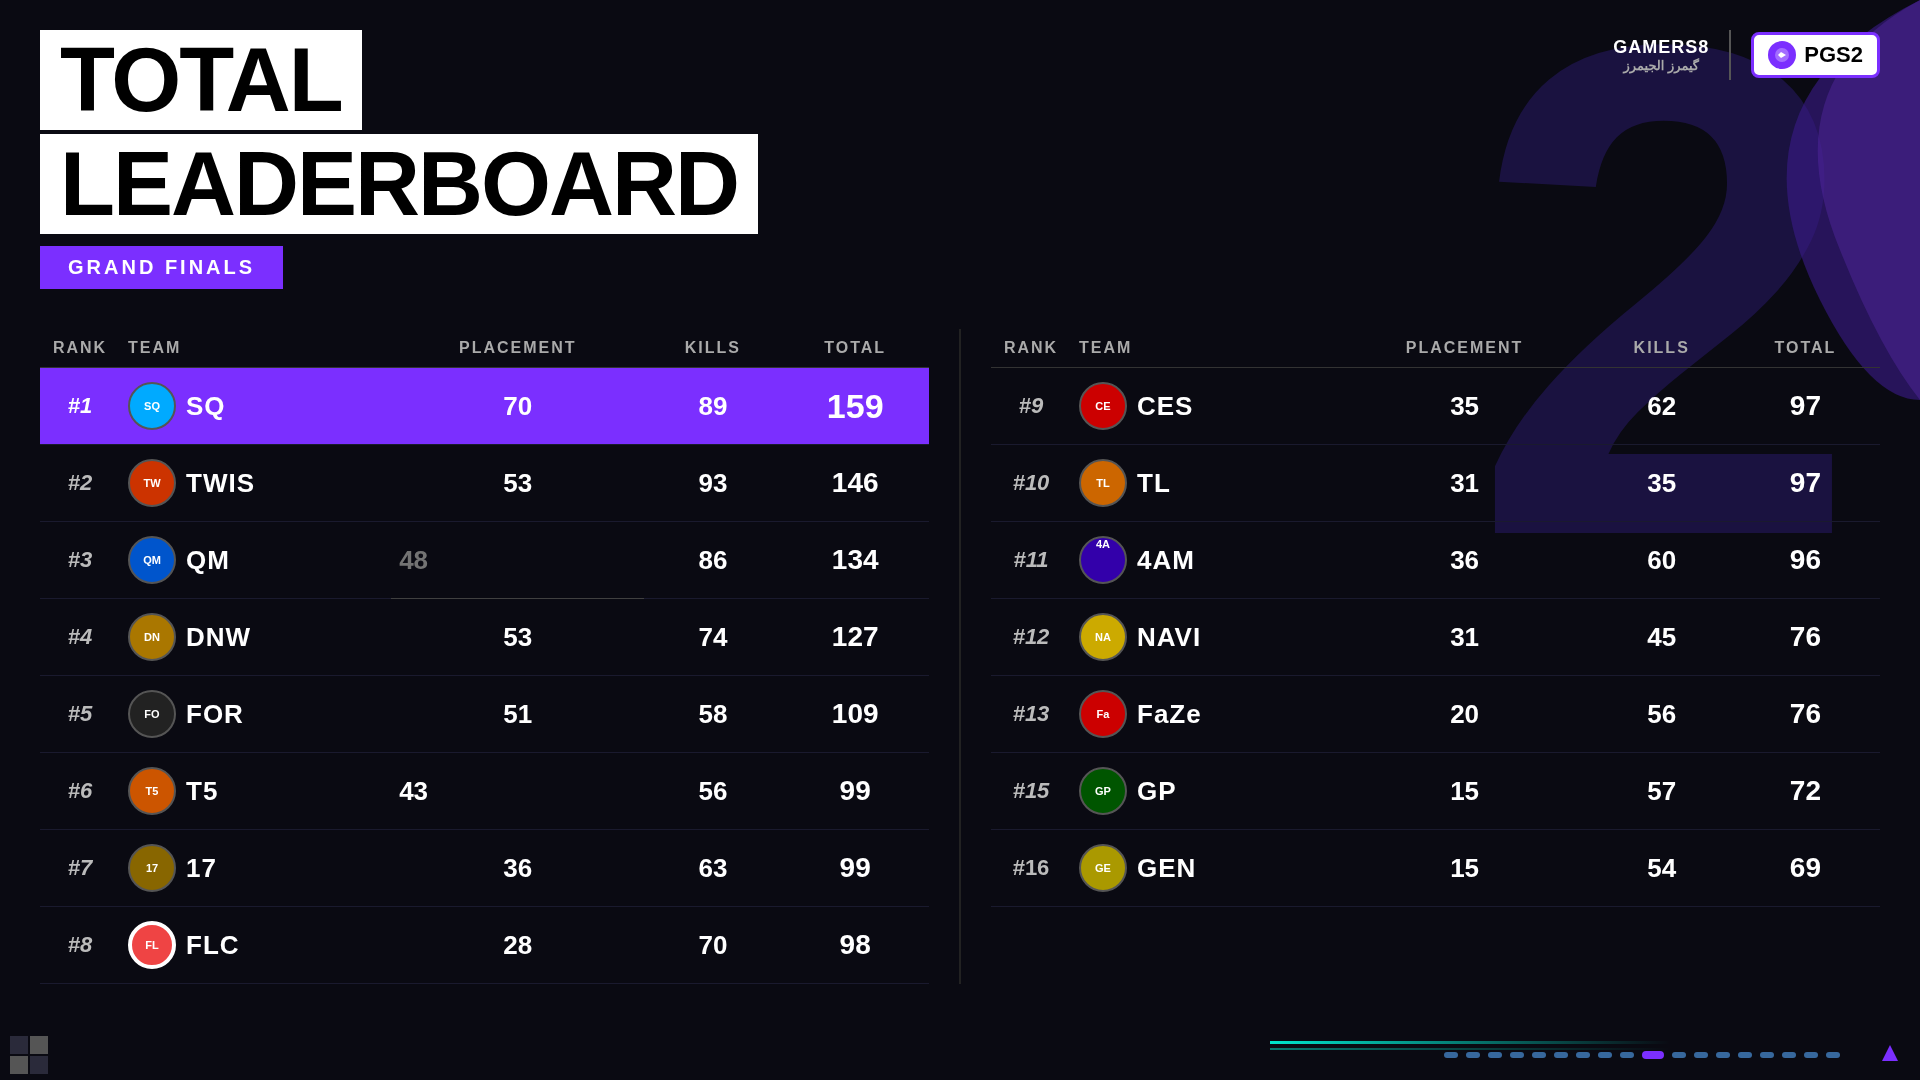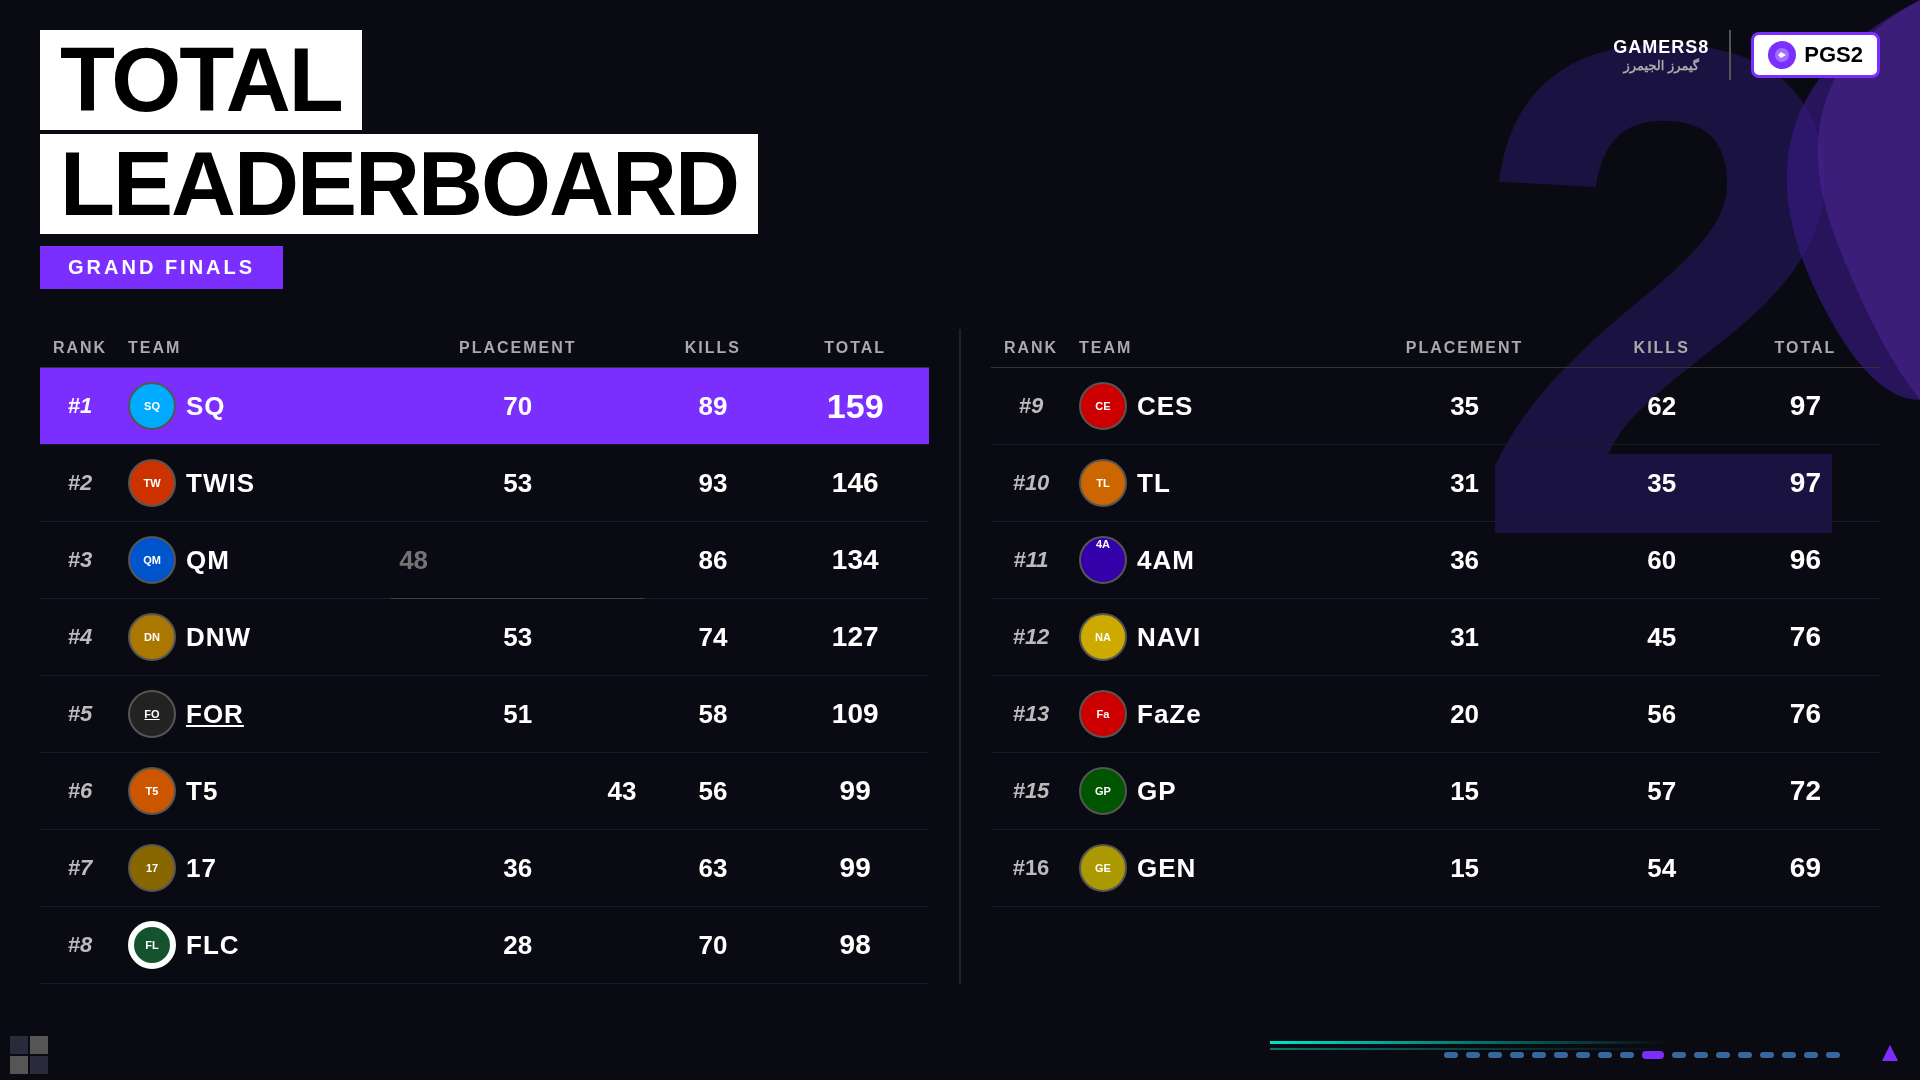--- a/index.html
+++ b/index.html
@@ -245,21 +245,21 @@
   </div>
         <span style="color:#fff;font-size:26px;font-weight:900;letter-spacing:1px;">DNW</span>
       </div>
     </td>
     <td style="text-align:center;padding:14px 8px;font-size:26px;font-weight:700;color:#fff;border-bottom:1px solid #1a1a2e;">53</td>
     <td style="text-align:center;padding:14px 8px;font-size:26px;font-weight:700;color:#fff;border-bottom:1px solid #1a1a2e;">74</td>
     <td style="text-align:center;padding:14px 8px;font-size:28px;font-weight:900;color:#fff;border-bottom:1px solid #1a1a2e;">127</td>
   </tr>
             <tr>
     <td style="text-align:center;padding:14px 8px;font-size:22px;font-weight:700;color:#bbb;font-style:italic;border-bottom:1px solid #1a1a2e;">#5</td>
-    <td style="text-align:left;padding:14px 8px;border-bottom:1px solid #1a1a2e;text-decoration:underline;">
+    <td style="text-align:left;padding:14px 8px;border-bottom:1px solid #1a1a2e;">
       <div style="display:flex;align-items:center;">
         <div style="width:48px;height:48px;border-radius:50%;background:#222;display:inline-flex;align-items:center;justify-content:center;margin-right:10px;flex-shrink:0;border:2px solid #555;">
     <span style="color:#fff;font-size:11px;font-weight:900;">FO</span>
   </div>
         <span style="color:#fff;font-size:26px;font-weight:900;letter-spacing:1px;">FOR</span>
       </div>
     </td>
     <td style="text-align:center;padding:14px 8px;font-size:26px;font-weight:700;color:#fff;border-bottom:1px solid #1a1a2e;">51</td>
     <td style="text-align:center;padding:14px 8px;font-size:26px;font-weight:700;color:#fff;border-bottom:1px solid #1a1a2e;">58</td>
     <td style="text-align:center;padding:14px 8px;font-size:28px;font-weight:900;color:#fff;border-bottom:1px solid #1a1a2e;">109</td>
@@ -267,21 +267,21 @@
             <tr>
     <td style="text-align:center;padding:14px 8px;font-size:22px;font-weight:700;color:#bbb;font-style:italic;border-bottom:1px solid #1a1a2e;">#6</td>
     <td style="text-align:left;padding:14px 8px;border-bottom:1px solid #1a1a2e;">
       <div style="display:flex;align-items:center;">
         <div style="width:48px;height:48px;border-radius:50%;background:#cc5500;display:inline-flex;align-items:center;justify-content:center;margin-right:10px;flex-shrink:0;border:2px solid #555;">
     <span style="color:#fff;font-size:11px;font-weight:900;">T5</span>
   </div>
         <span style="color:#fff;font-size:26px;font-weight:900;letter-spacing:1px;">T5</span>
       </div>
     </td>
-    <td style="text-align:right;padding:14px 8px;font-size:26px;font-weight:700;color:#fff;border-bottom:1px solid #1a1a2e;">43</td>
+    <td style="text-align:left;padding:14px 8px;font-size:26px;font-weight:700;color:#fff;border-bottom:1px solid #1a1a2e;">43</td>
     <td style="text-align:center;padding:14px 8px;font-size:26px;font-weight:700;color:#fff;border-bottom:1px solid #1a1a2e;">56</td>
     <td style="text-align:center;padding:14px 8px;font-size:28px;font-weight:900;color:#fff;border-bottom:1px solid #1a1a2e;">99</td>
   </tr>
             <tr>
     <td style="text-align:center;padding:14px 8px;font-size:22px;font-weight:700;color:#bbb;font-style:italic;border-bottom:1px solid #1a1a2e;">#7</td>
     <td style="text-align:left;padding:14px 8px;border-bottom:1px solid #1a1a2e;">
       <div style="display:flex;align-items:center;">
         <div style="width:48px;height:48px;border-radius:50%;background:#886600;display:inline-flex;align-items:center;justify-content:center;margin-right:10px;flex-shrink:0;border:2px solid #555;">
     <span style="color:#fff;font-size:11px;font-weight:900;">17</span>
   </div>
@@ -289,21 +289,21 @@
       </div>
     </td>
     <td style="text-align:center;padding:14px 8px;font-size:26px;font-weight:700;color:#fff;border-bottom:1px solid #1a1a2e;">36</td>
     <td style="text-align:center;padding:14px 8px;font-size:26px;font-weight:700;color:#fff;border-bottom:1px solid #1a1a2e;">63</td>
     <td style="text-align:center;padding:14px 8px;font-size:28px;font-weight:900;color:#fff;border-bottom:1px solid #1a1a2e;">99</td>
   </tr>
             <tr>
     <td style="text-align:center;padding:14px 8px;font-size:22px;font-weight:700;color:#bbb;font-style:italic;border-bottom:1px solid #1a1a2e;">#8</td>
     <td style="text-align:left;padding:14px 8px;border-bottom:1px solid #1a1a2e;">
       <div style="display:flex;align-items:center;">
-        <div style="width:48px;height:48px;border-radius:50%;background:#14532d;display:inline-flex;align-items:center;justify-content:center;margin-right:10px;flex-shrink:0;border:6px solid #ffffff;">
+        <div style="width:48px;height:48px;border-radius:50%;background:#ef4444;display:inline-flex;align-items:center;justify-content:center;margin-right:10px;flex-shrink:0;border:4px solid #ffffff;">
     <span style="color:#fff;font-size:11px;font-weight:900;">FL</span>
   </div>
         <span style="color:#fff;font-size:26px;font-weight:900;letter-spacing:1px;">FLC</span>
       </div>
     </td>
     <td style="text-align:center;padding:14px 8px;font-size:26px;font-weight:700;color:#fff;border-bottom:1px solid #1a1a2e;">28</td>
     <td style="text-align:center;padding:14px 8px;font-size:26px;font-weight:700;color:#fff;border-bottom:1px solid #1a1a2e;">70</td>
     <td style="text-align:center;padding:14px 8px;font-size:28px;font-weight:900;color:#fff;border-bottom:1px solid #1a1a2e;">98</td>
   </tr>
           </tbody>

